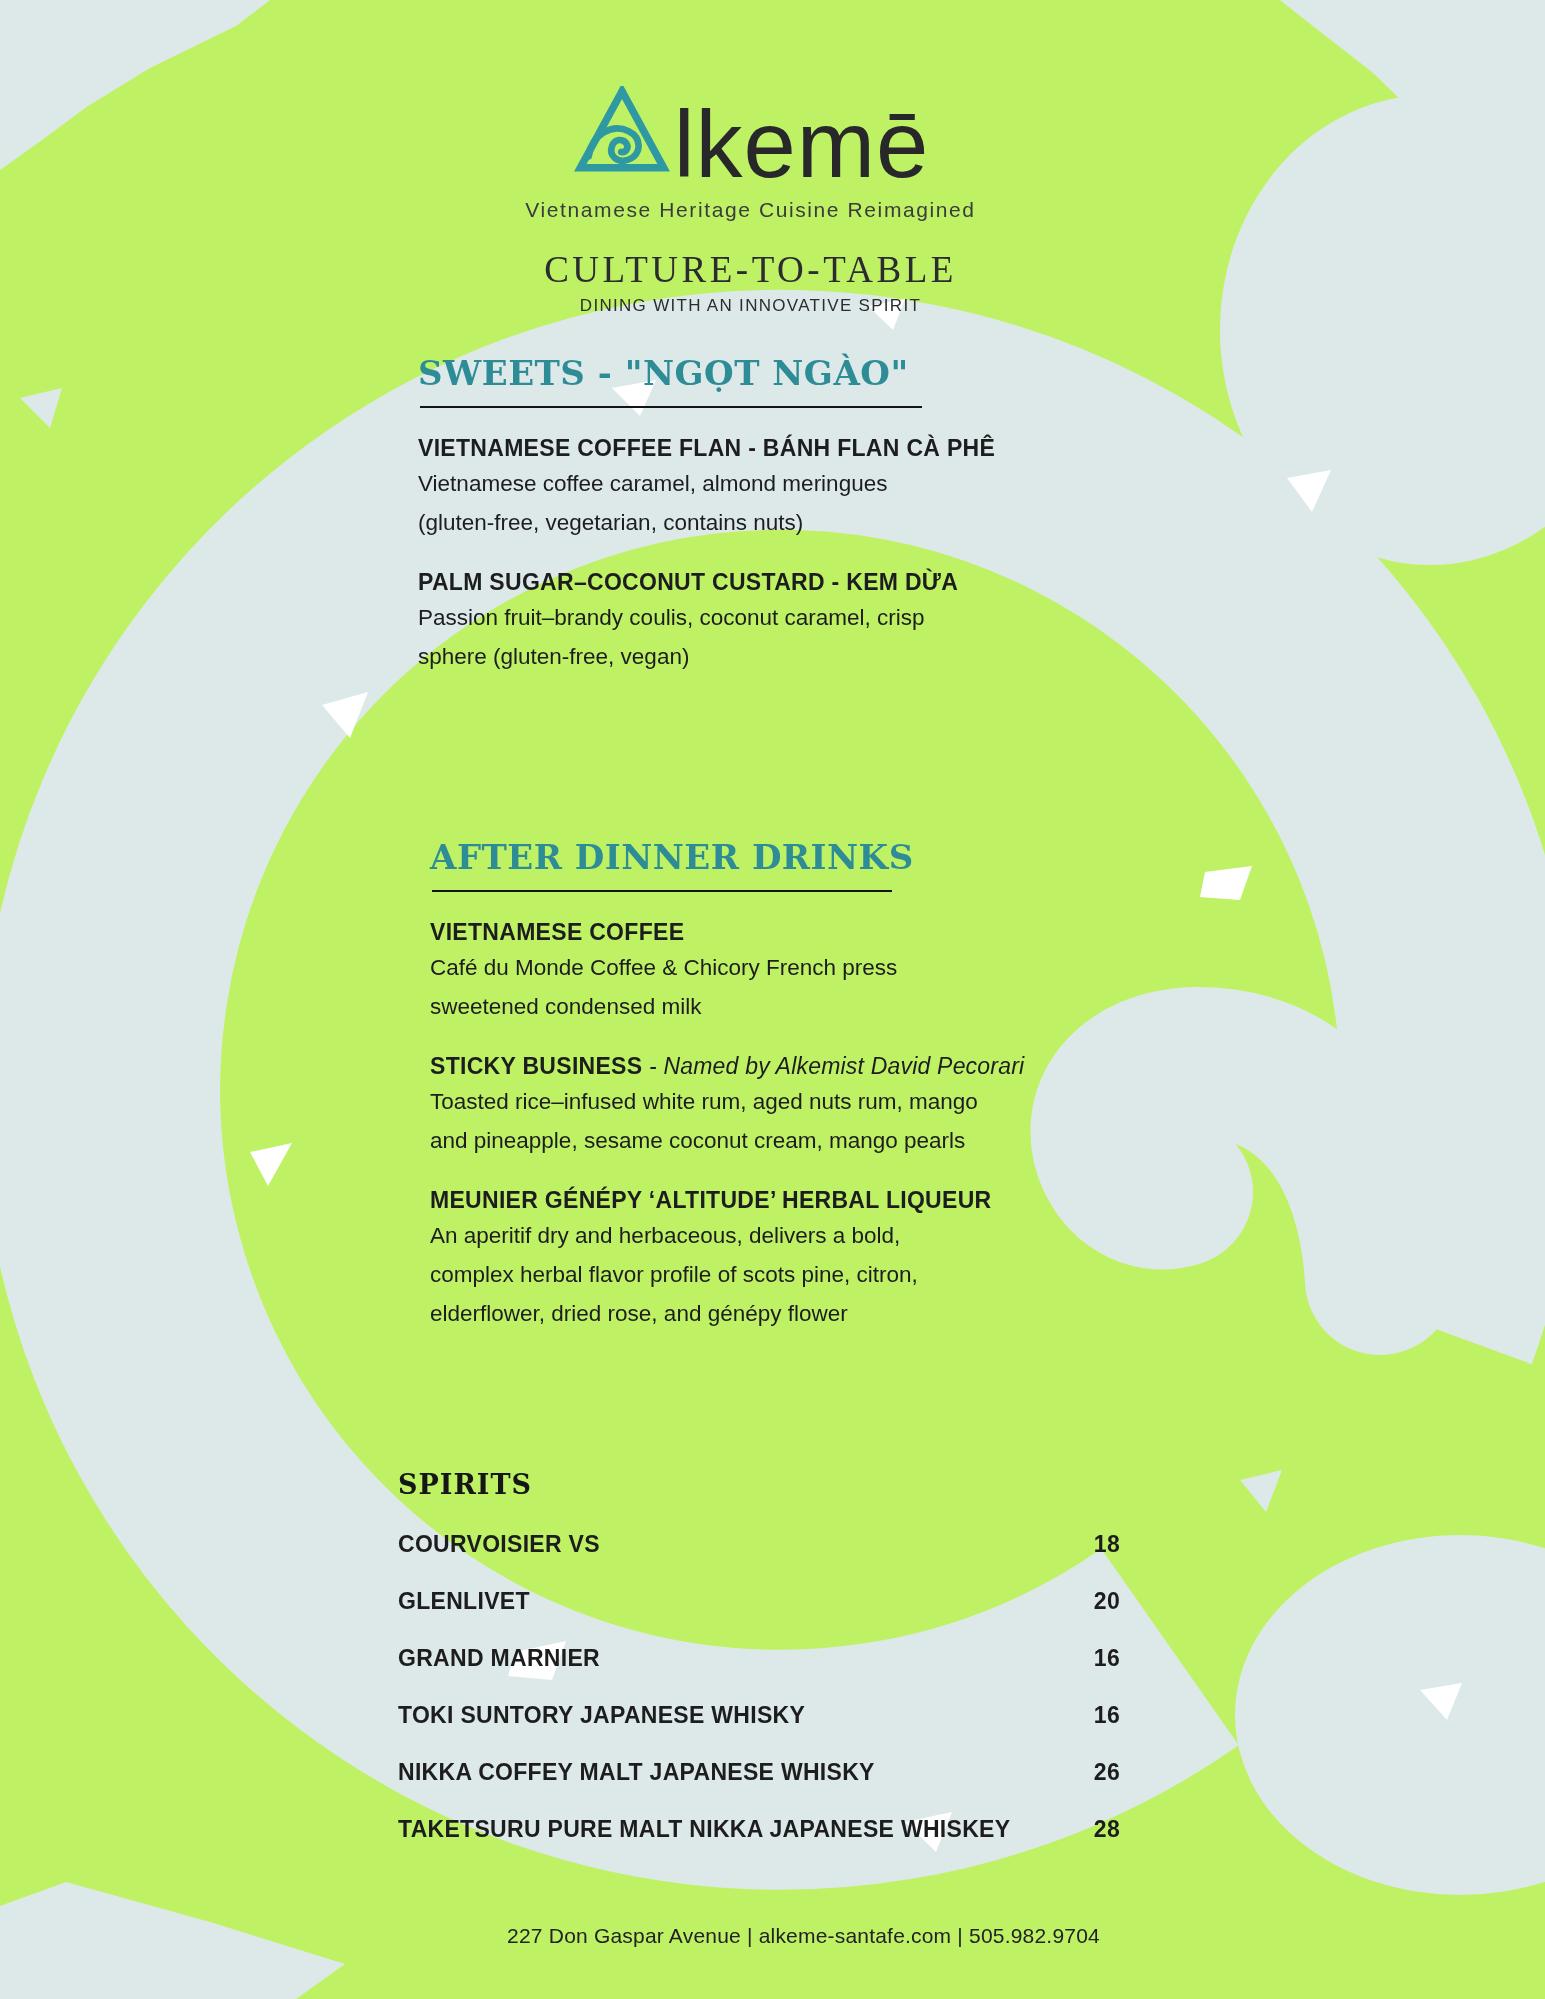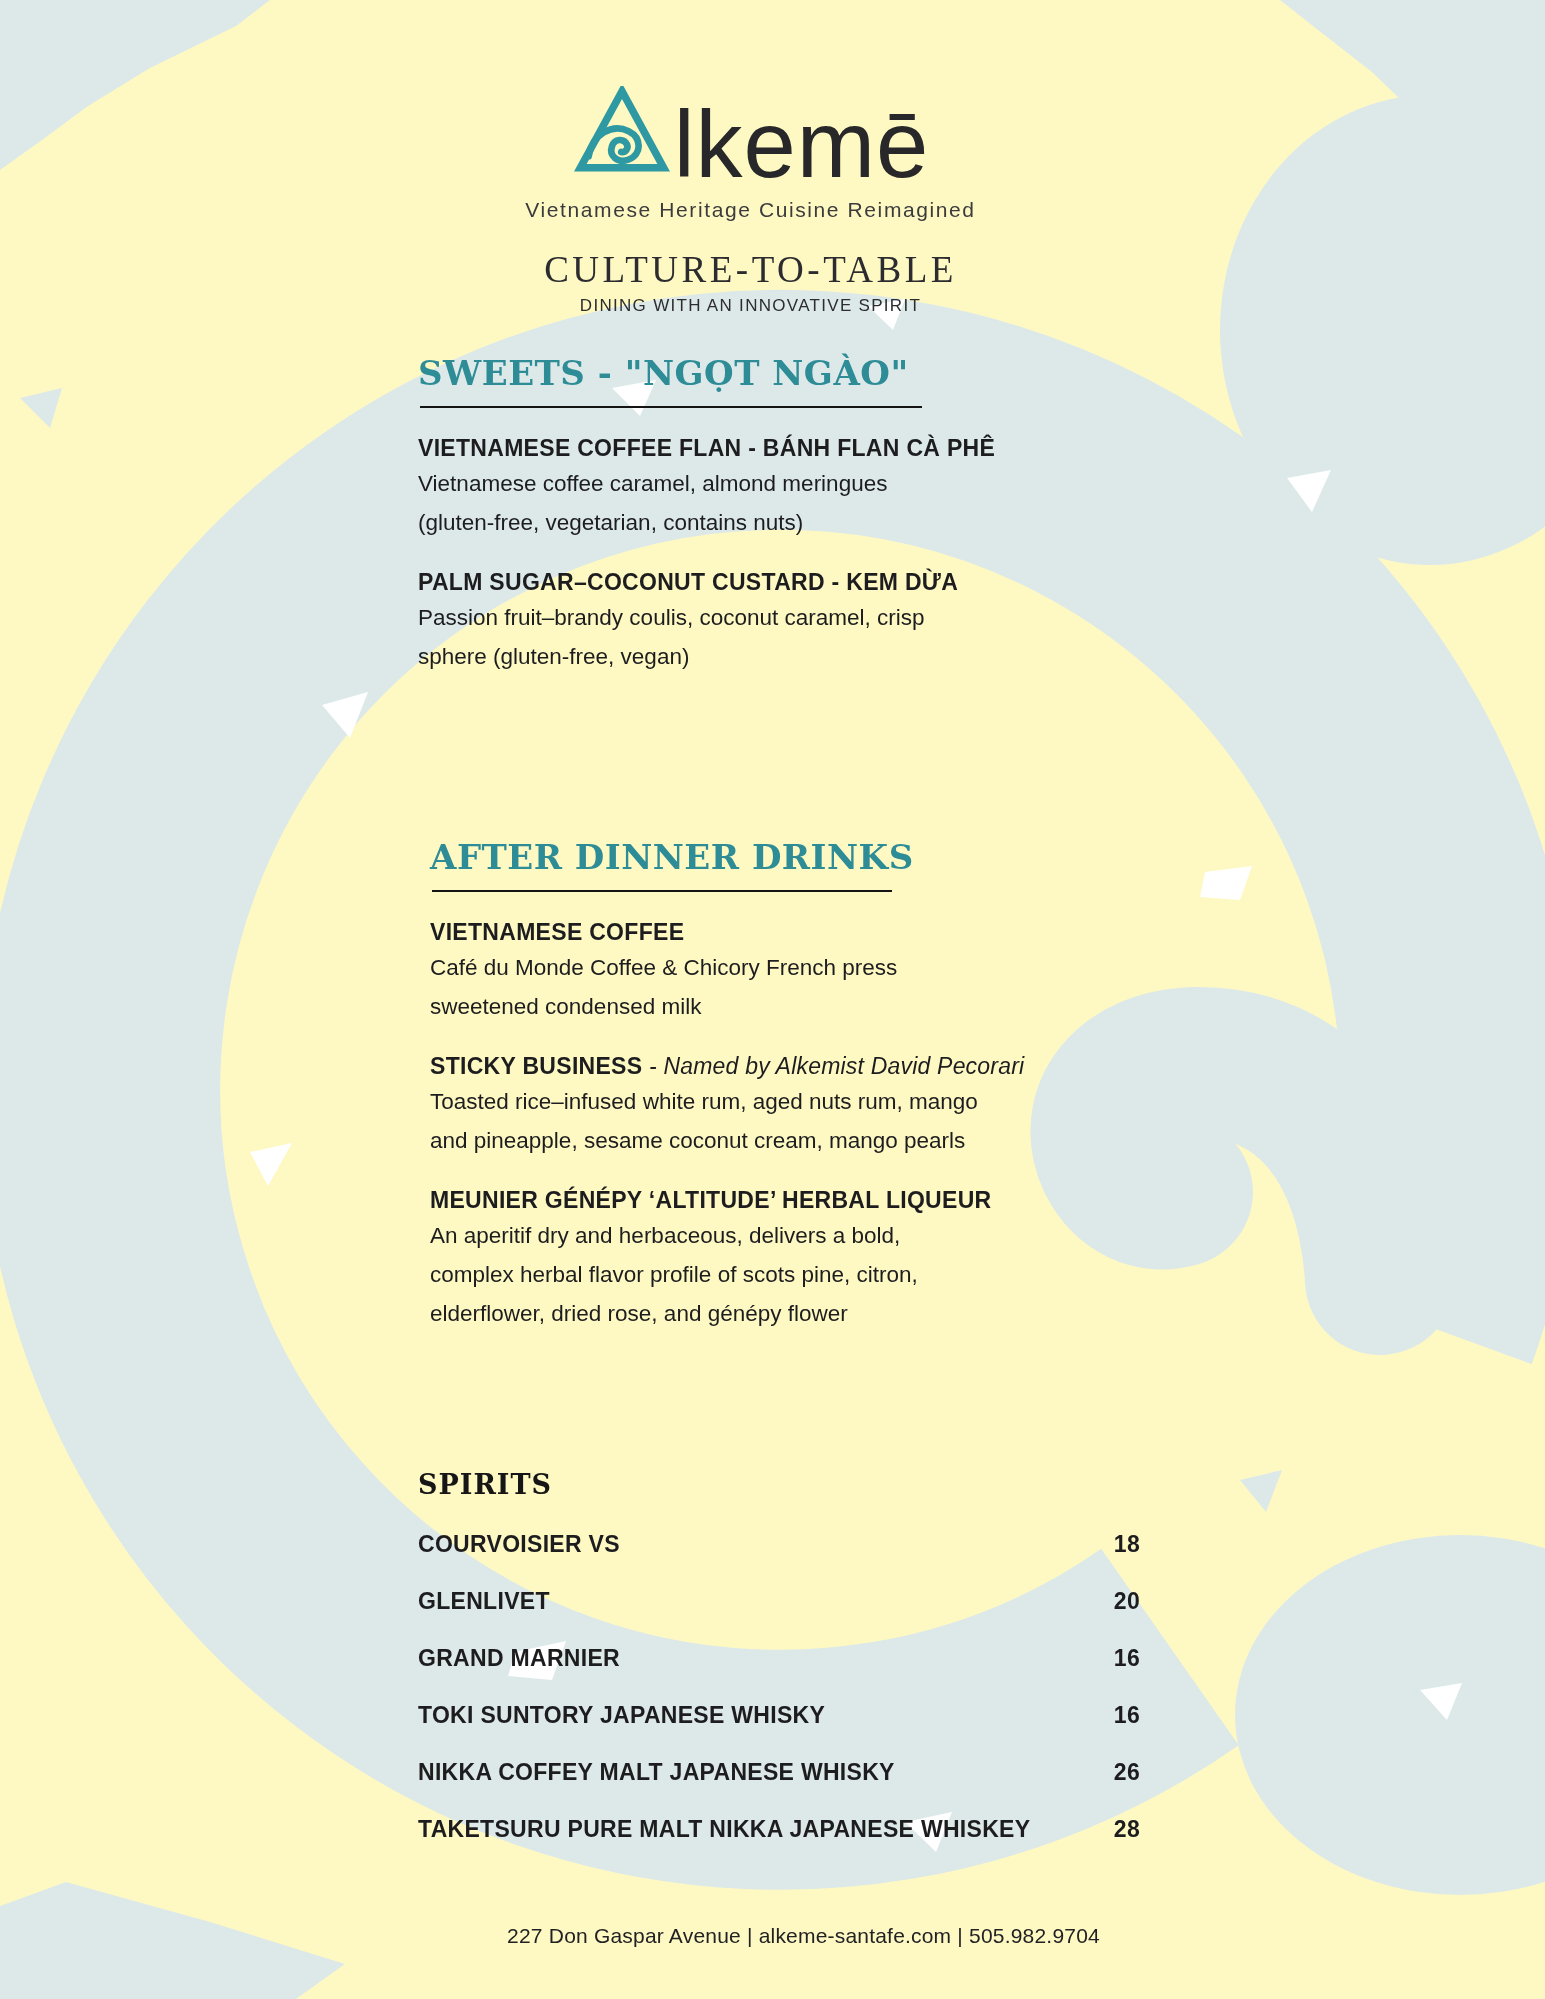--- a/index.html
+++ b/index.html
@@ -1,19 +1,19 @@
 <!DOCTYPE html>
 <html><head>
 <meta charset="utf-8">
 <style>
   html,body{margin:0;padding:0;background:#ffffff;}
   .page{
     position:relative;
     width:1545px;height:1999px;
-    background:#fef9c3;
+    background:#bef264;
     overflow:hidden;
     font-family:"Liberation Sans","DejaVu Sans",sans-serif;
     color:#1d1d1f;
   }
   .bg-svg{position:absolute;inset:0;z-index:0;}
   .content{position:absolute;inset:0;z-index:1;}
 
   
   .brand{
     position:absolute;top:86px;left:0;width:100%;
@@ -55,21 +55,21 @@
   .item-name{
     font-weight:700;font-size:23px;line-height:30px;
     letter-spacing:0.3px;white-space:pre-line;
   }
   .item-note{font-weight:400;font-style:italic;letter-spacing:0.2px;}
   .item-desc{
     font-size:22.5px;line-height:39px;white-space:pre-line;margin-top:1px;
   }
 
   
-  .section-spirits{left:418px;top:1468px;width:722px;}
+  .section-spirits{left:398px;top:1468px;width:722px;}
   .spirits-heading{
     font-family:"DejaVu Serif","Liberation Serif",serif;
     font-weight:700;font-size:27px;line-height:34px;
     letter-spacing:1px;color:#161616;
   }
   .spirit-row{
     display:flex;justify-content:space-between;align-items:baseline;
     margin-top:27px;font-size:23px;line-height:30px;font-weight:700;
     letter-spacing:0.3px;
   }

